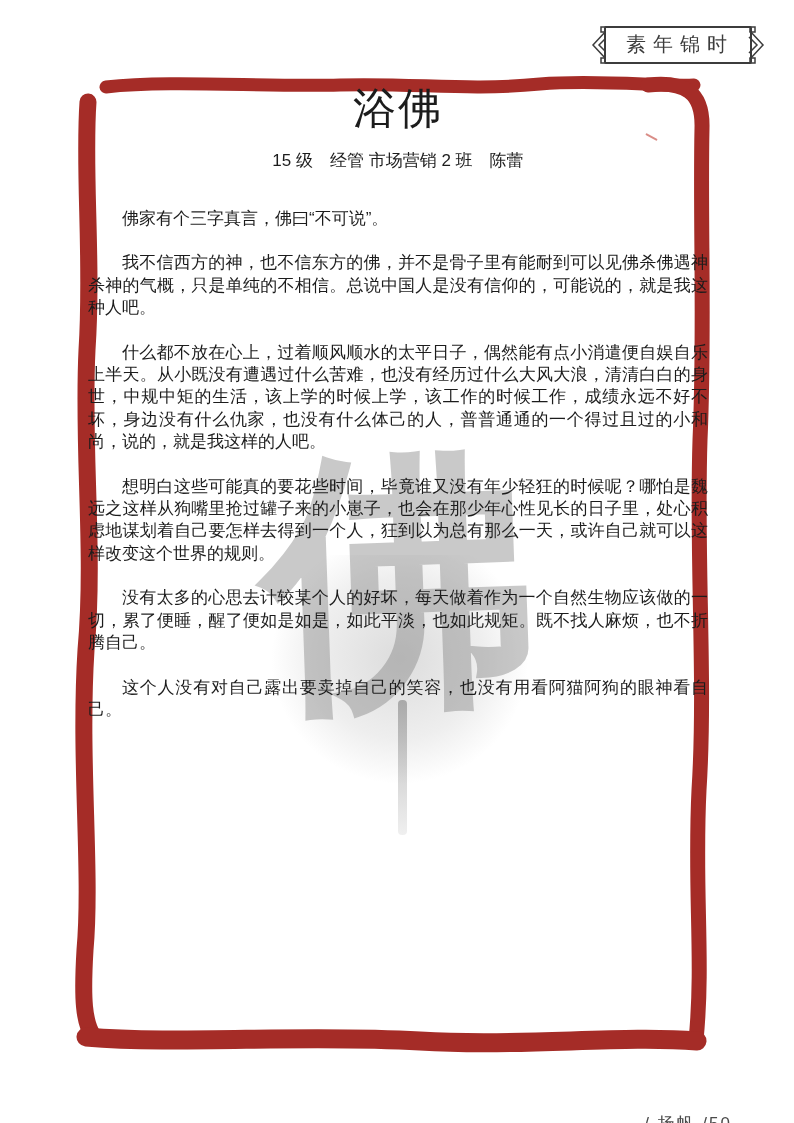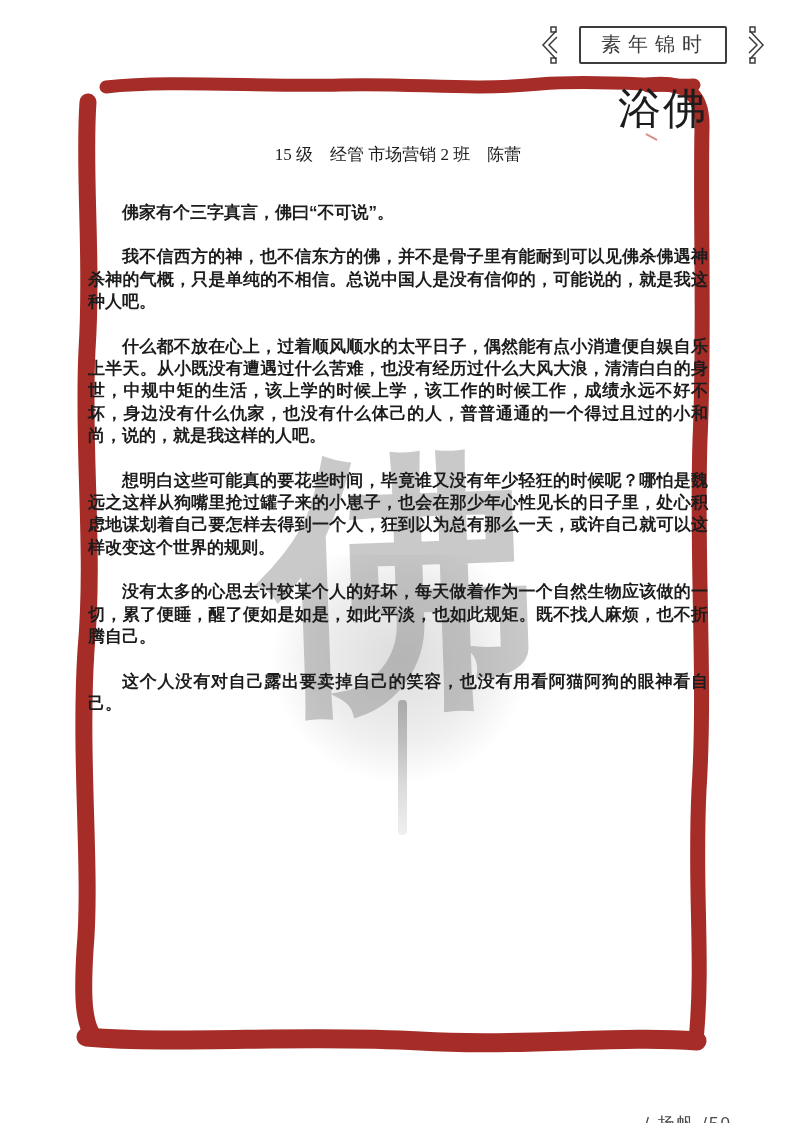--- a/index.html
+++ b/index.html
@@ -17,21 +17,21 @@
   .frame path {
     fill: none;
     stroke: var(--frame-red, #A52C27);
     stroke-linecap: round;
     stroke-linejoin: round;
   }
 
   
   .badge {
     position: absolute; top: 26px; right: 24px; z-index: 3;
-    display: flex; align-items: center; gap: 25px;
+    display: flex; align-items: center;
   }
   .badge .ornament { display: block; }
   .badge .ornament polyline, .badge .ornament rect {
     fill: none; stroke: var(--badge-border, #3c3c3c); stroke-width: 1.5;
   }
   .badge .ornament-right { transform: scaleX(-1); }
   .badge .label-box {
     border: 2px solid var(--badge-border, #3c3c3c);
     border-radius: 2px;
     margin: 0 -4px;
@@ -66,32 +66,31 @@
     background: linear-gradient(to bottom, rgba(110,110,110,0.5), rgba(130,130,130,0.12));
     border-radius: 4px;
   }
 
   
   .content {
     position: absolute; left: 88px; top: 82px; width: 620px; z-index: 2;
   }
   .content h1 {
     margin: 0; font-size: 43px; line-height: 52px;
-    font-weight: normal; text-align: right; letter-spacing: 2px;
+    font-weight: normal; text-align: center; letter-spacing: 2px;
   }
   .byline {
-    margin-top: 8px; font-size: 17px; line-height: 26px;
-    text-align: center; white-space: pre; font-family: Liberation Serif, serif;
+    margin-top: 14px; font-size: 17px; line-height: 26px;
+    text-align: center; white-space: pre;
   }
   .article p {
     margin: 22px 0 0 0;
     font-size: 17px; line-height: 22.4px;
     text-align: justify;
     text-indent: 2em;
-    font-weight: bold;
   }
   .article p:first-child { margin-top: 34px; }
 
   
   .pen-scratch {
     position: absolute; left: 645px; top: 136px; z-index: 2;
     width: 13px; height: 2px;
     background: rgba(196, 80, 70, 0.65);
     transform: rotate(28deg);
     border-radius: 2px;

